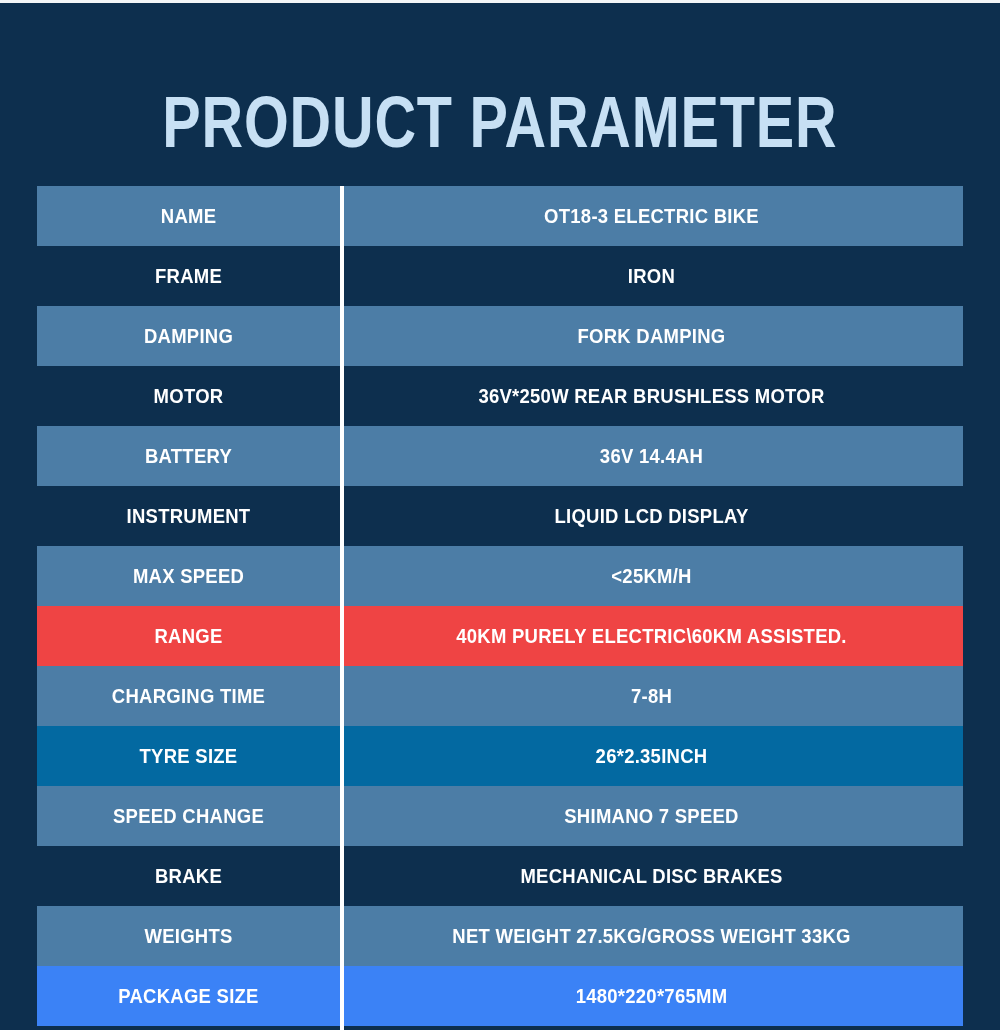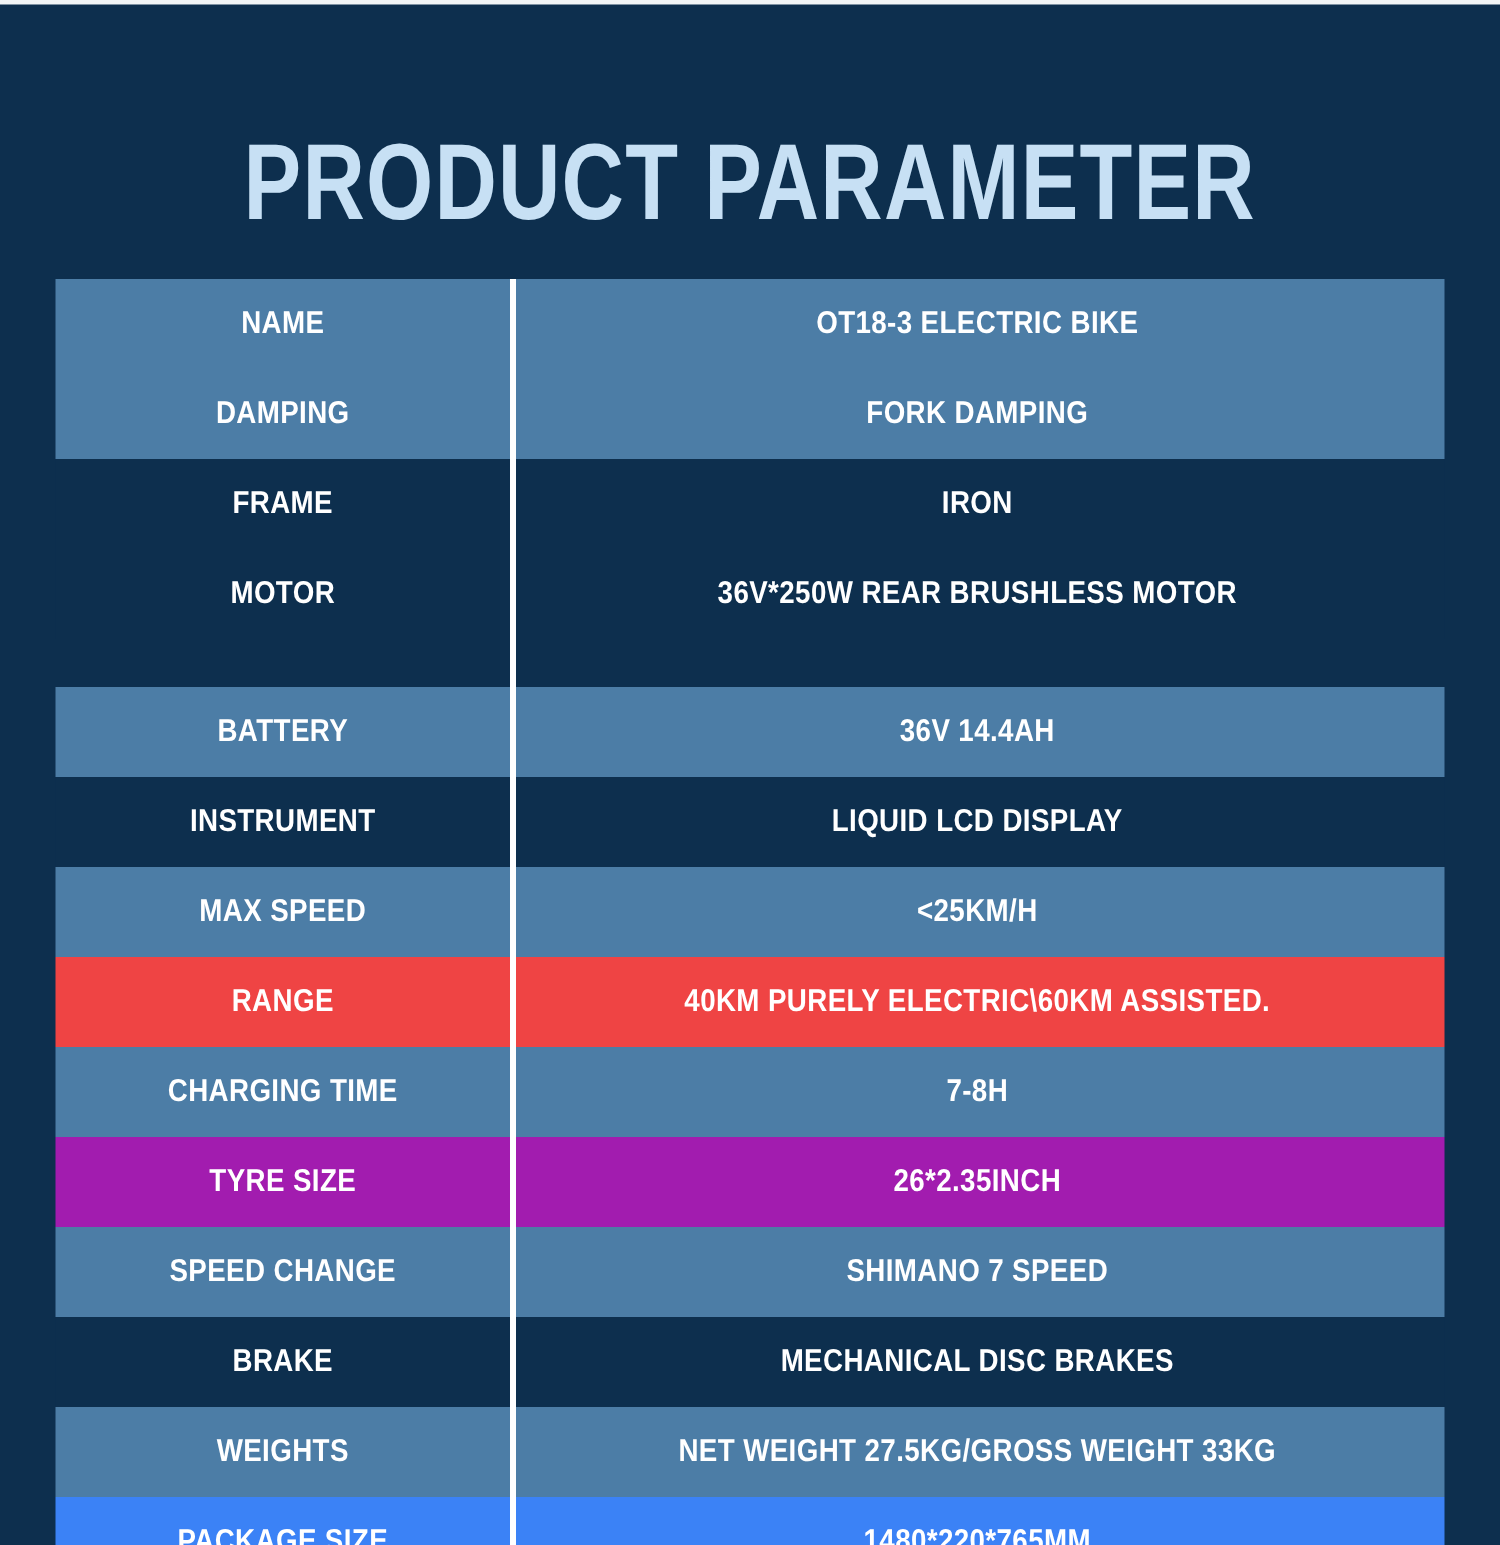--- a/index.html
+++ b/index.html
@@ -126,53 +126,53 @@
     <h1 class="page-title" style="color: rgb(199, 224, 244);">PRODUCT PARAMETER</h1>
   </div>
 
   <div class="spec-table">
     <div class="column-divider" style="background: rgb(255, 255, 255);"></div>
     <div id="rows-host">
         <div class="spec-row band-light" style="background: rgb(76, 125, 166);">
           <div class="cell cell-label" style="color: rgb(255, 255, 255);">NAME</div>
           <div class="cell cell-value" style="color: rgb(255, 255, 255);">OT18-3 ELECTRIC BIKE</div>
         </div>
+        <div class="spec-row band-dark" style="background: rgb(13, 47, 78);">
+          <div class="cell cell-label" style="color: rgb(255, 255, 255);">FRAME</div>
+          <div class="cell cell-value" style="color: rgb(255, 255, 255);">IRON</div>
+        </div>
         <div class="spec-row band-light" style="background: rgb(76, 125, 166);">
           <div class="cell cell-label" style="color: rgb(255, 255, 255);">DAMPING</div>
           <div class="cell cell-value" style="color: rgb(255, 255, 255);">FORK DAMPING</div>
         </div>
         <div class="spec-row band-dark" style="background: rgb(13, 47, 78);">
-          <div class="cell cell-label" style="color: rgb(255, 255, 255);">FRAME</div>
-          <div class="cell cell-value" style="color: rgb(255, 255, 255);">IRON</div>
-        </div>
-        <div class="spec-row band-dark" style="background: rgb(13, 47, 78);">
           <div class="cell cell-label" style="color: rgb(255, 255, 255);">MOTOR</div>
           <div class="cell cell-value" style="color: rgb(255, 255, 255);">36V*250W REAR BRUSHLESS MOTOR</div>
         </div>
-        <div class="spec-row band-light" style="background: rgb(76, 125, 166); margin-top: 32px;">
+        <div class="spec-row band-light" style="background: rgb(76, 125, 166);">
           <div class="cell cell-label" style="color: rgb(255, 255, 255);">BATTERY</div>
           <div class="cell cell-value" style="color: rgb(255, 255, 255);">36V 14.4AH</div>
         </div>
         <div class="spec-row band-dark" style="background: rgb(13, 47, 78);">
           <div class="cell cell-label" style="color: rgb(255, 255, 255);">INSTRUMENT</div>
           <div class="cell cell-value" style="color: rgb(255, 255, 255);">LIQUID LCD DISPLAY</div>
         </div>
         <div class="spec-row band-light" style="background: rgb(76, 125, 166);">
           <div class="cell cell-label" style="color: rgb(255, 255, 255);">MAX SPEED</div>
           <div class="cell cell-value" style="color: rgb(255, 255, 255);">&lt;25KM/H</div>
         </div>
         <div class="spec-row band-dark" style="background: #ef4444;">
           <div class="cell cell-label" style="color: rgb(255, 255, 255);">RANGE</div>
           <div class="cell cell-value" style="color: rgb(255, 255, 255);">40KM PURELY ELECTRIC\60KM ASSISTED.</div>
         </div>
         <div class="spec-row band-light" style="background: rgb(76, 125, 166);">
           <div class="cell cell-label" style="color: rgb(255, 255, 255);">CHARGING TIME</div>
           <div class="cell cell-value" style="color: rgb(255, 255, 255);">7-8H</div>
         </div>
-        <div class="spec-row band-dark" style="background: #a21caf; text-align: right;">
+        <div class="spec-row band-dark" style="background: #0369a1; text-align: right;">
           <div class="cell cell-label" style="color: rgb(255, 255, 255);">TYRE SIZE</div>
           <div class="cell cell-value" style="color: rgb(255, 255, 255);">26*2.35INCH</div>
         </div>
         <div class="spec-row band-light" style="background: rgb(76, 125, 166);">
           <div class="cell cell-label" style="color: rgb(255, 255, 255);">SPEED CHANGE</div>
           <div class="cell cell-value" style="color: rgb(255, 255, 255);">SHIMANO 7 SPEED</div>
         </div>
         <div class="spec-row band-dark" style="background: rgb(13, 47, 78);">
           <div class="cell cell-label" style="color: rgb(255, 255, 255);">BRAKE</div>
           <div class="cell cell-value" style="color: rgb(255, 255, 255);">MECHANICAL DISC BRAKES</div>

